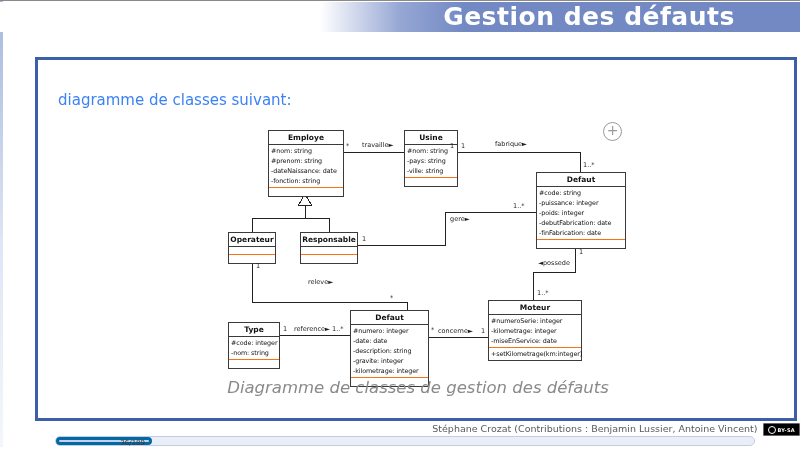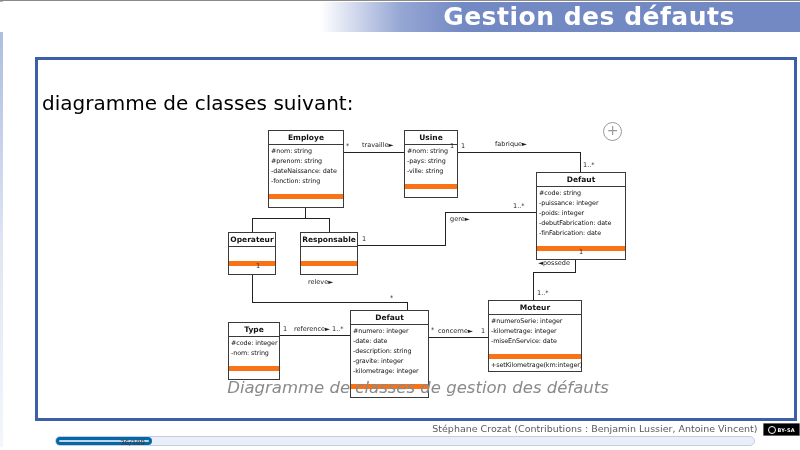--- a/index.html
+++ b/index.html
@@ -11,31 +11,31 @@
              background:linear-gradient(180deg,#a6b8dd 0%,#dfe6f4 55%,#f3f6fc 100%);}
   
   .header{position:absolute;left:0;top:2px;right:0;height:30px;
           background:linear-gradient(90deg,#ffffff 0%,#ffffff 40%,#96a7d4 50%,#7389c4 58%,#7389c4 100%);}
   .header-title{position:absolute;left:408px;top:0;width:362px;height:30px;line-height:30px;
                 text-align:center;color:#fff;font-size:25px;font-weight:bold;letter-spacing:0.5px;}
   
   .slide-box{position:absolute;left:35px;top:57px;width:756px;height:358px;
              border:3px solid #3d5fa8;background:#fff;}
   .duration{position:absolute;left:8px;top:4px;font-size:21px;font-weight:bold;color:#35589f;}
-  .faded{position:absolute;left:4px;top:31px;font-size:20px;color:#000000;white-space:nowrap;}
+  .faded{position:absolute;left:20px;top:31px;font-size:15px;color:#3b82f6;white-space:nowrap;}
   .caption{position:absolute;left:160px;top:318px;width:440px;text-align:center;
            font-size:16.5px;font-style:italic;color:#8a8a8a;}
   .zoomctl{position:absolute;left:565px;top:62px;width:19px;height:19px;border:1.5px solid #9a9a9a;
            border-radius:50%;box-sizing:border-box;color:#9a9a9a;font-size:14px;line-height:15px;
            text-align:center;background:#fff;cursor:pointer;}
   
   .uml{position:absolute;background:#fff;border:1px solid #3a3a3a;box-sizing:border-box;color:#111;}
   .uml .t{height:13px;line-height:13px;text-align:center;font-size:7.5px;font-weight:bold;
           border-bottom:1px solid #3a3a3a;white-space:nowrap;}
-  .uml .a{min-height:5px;border-bottom:5px solid #f97316;padding:1px 0 8px 2px;}
+  .uml .a{min-height:5px;border-bottom:1px solid #f97316;padding:1px 0 1px 2px;}
   .uml .m{min-height:6px;padding:1px 0 1px 2px;}
   .uml .a div,.uml .m div{font-size:6.4px;line-height:10px;white-space:nowrap;letter-spacing:-0.1px;}
   
   .lab{position:absolute;font-size:6.5px;color:#1d1d1d;white-space:nowrap;}
   svg.lines{position:absolute;left:0;top:0;}
   
   .credits{position:absolute;left:0;top:423px;width:100%;text-align:right;font-size:9.5px;color:#5a5a5a;}
   .cc-badge{display:inline-flex;align-items:center;gap:2px;background:#000;border:1px solid #666;
             padding:1px 4px;height:9px;vertical-align:middle;margin-left:5px;border-radius:1px;}
   .cc-circ{width:6px;height:6px;border:1px solid #fff;border-radius:50%;display:inline-block;}

